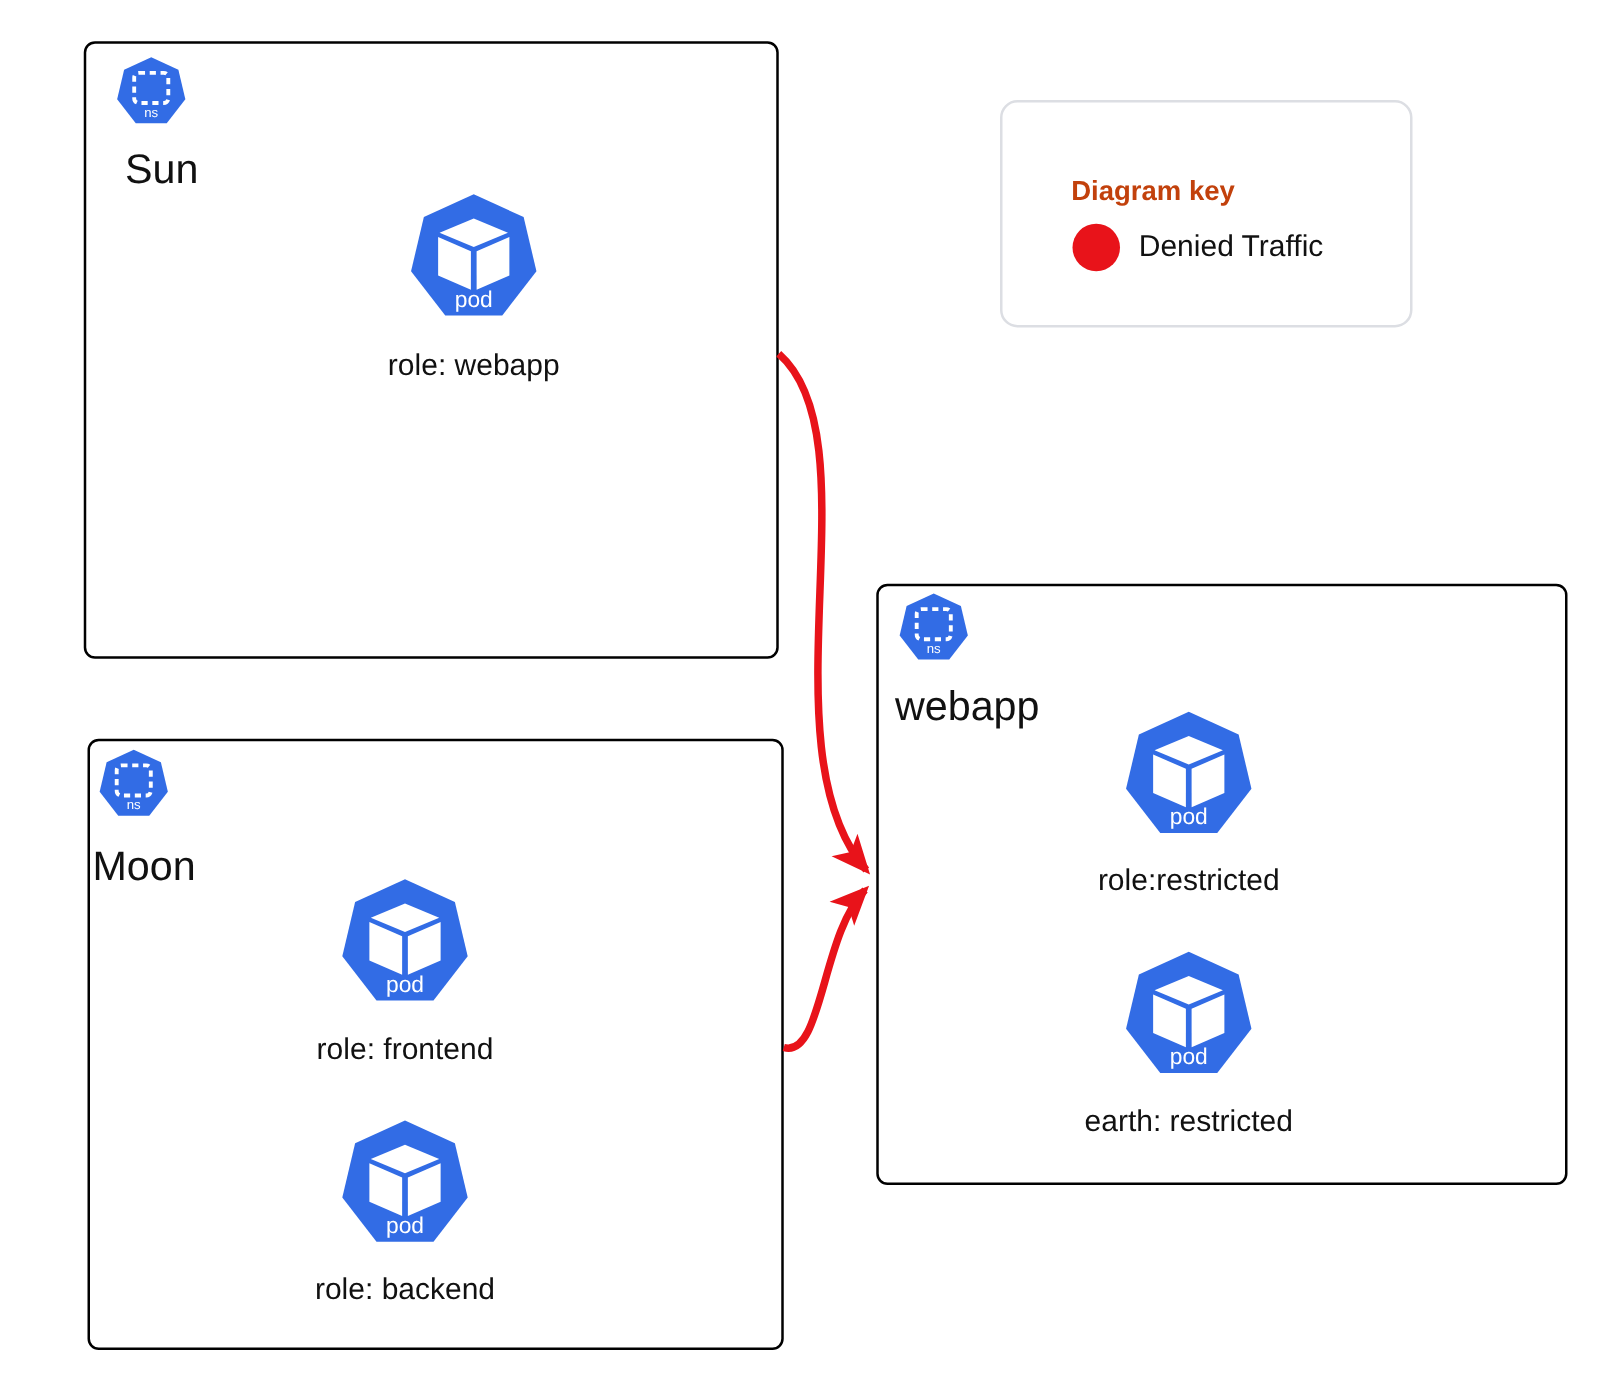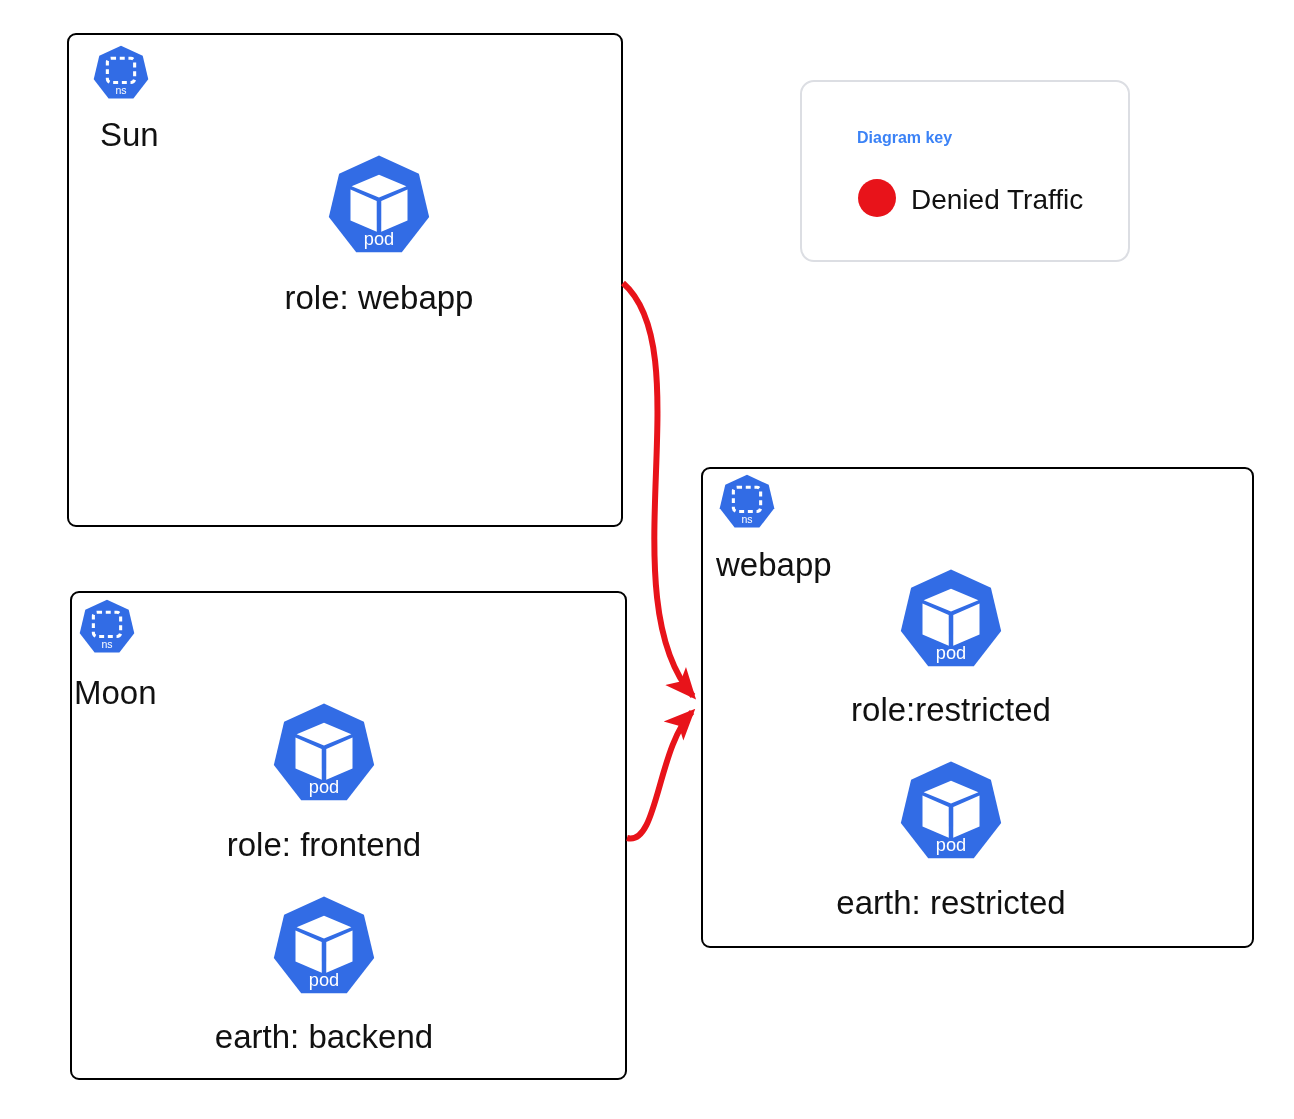--- a/index.html
+++ b/index.html
@@ -40,53 +40,54 @@
     position: absolute;
     font-family: "Liberation Sans", sans-serif;
     font-size: 33px;
     color: #111111;
     white-space: nowrap;
     line-height: 1;
   }
   .pod-label {
     position: absolute;
     font-family: "Liberation Sans", sans-serif;
-    font-size: 33px;
+    font-size: 24px;
     color: #111111;
     white-space: nowrap;
     line-height: 1;
     text-align: center;
     transform: translateX(-50%);
   }
 
   
   .legend-box {
     position: absolute;
     box-sizing: border-box;
     border: 2px solid #dcdee3;
     border-radius: 14px;
     background: #ffffff;
   }
   .legend-title {
     position: absolute;
     font-family: "Liberation Sans", sans-serif;
-    font-size: 16px;
+    font-size: 22px;
     font-weight: bold;
-    color: #3b82f6;
-    white-space: nowrap;
-    line-height: 1;
+    color: #c2410c;
+    white-space: nowrap;
+    line-height: 1;
+    margin-top: 12px;
   }
   .legend-swatch {
     position: absolute;
     border-radius: 50%;
   }
   .legend-label {
     position: absolute;
     font-family: "Liberation Sans", sans-serif;
-    font-size: 28px;
+    font-size: 24px;
     color: #111111;
     white-space: nowrap;
     line-height: 1;
   }
 
   
   #edges {
     position: absolute;
     left: 0;
     top: 0;
@@ -152,21 +153,21 @@
     <svg width="114" height="114" viewBox="0 0 100 100" aria-hidden="true">
       <polygon points="50,3 85,19 94,57 70,88 30,88 6,57 15,19" fill="#326CE5"></polygon>
       <g fill="#ffffff">
         <polygon points="50,20 74,30 50,40 26,30"></polygon>
         <polygon points="25,33 48,43 48,70 25,60"></polygon>
         <polygon points="52,43 75,33 75,60 52,70"></polygon>
       </g>
       <text x="50" y="82" text-anchor="middle" font-family="Liberation Sans, sans-serif" font-size="16" fill="#ffffff">pod</text>
     </svg>
   </div>
-  <div class="pod-label" style="left:324px; top:1020px;">earth: backend</div>
+  <div class="pod-label" style="left:324px; top:1020px;">role: backend</div>
 
   <div class="k8s-icon" style="left:716px; top:473px;">
     <svg width="62" height="62" viewBox="0 0 100 100" aria-hidden="true">
       <polygon points="50,3 85,19 94,57 70,88 30,88 6,57 15,19" fill="#326CE5"></polygon>
       <rect x="28" y="23" width="44" height="39" rx="6" ry="6" fill="none" stroke="#ffffff" stroke-width="5" stroke-dasharray="8,6"></rect>
       <text x="50" y="80" text-anchor="middle" font-family="Liberation Sans, sans-serif" font-size="17" fill="#ffffff">ns</text>
     </svg>
   </div>
   <div class="ns-label" style="left:716px; top:548px;">webapp</div>
 

